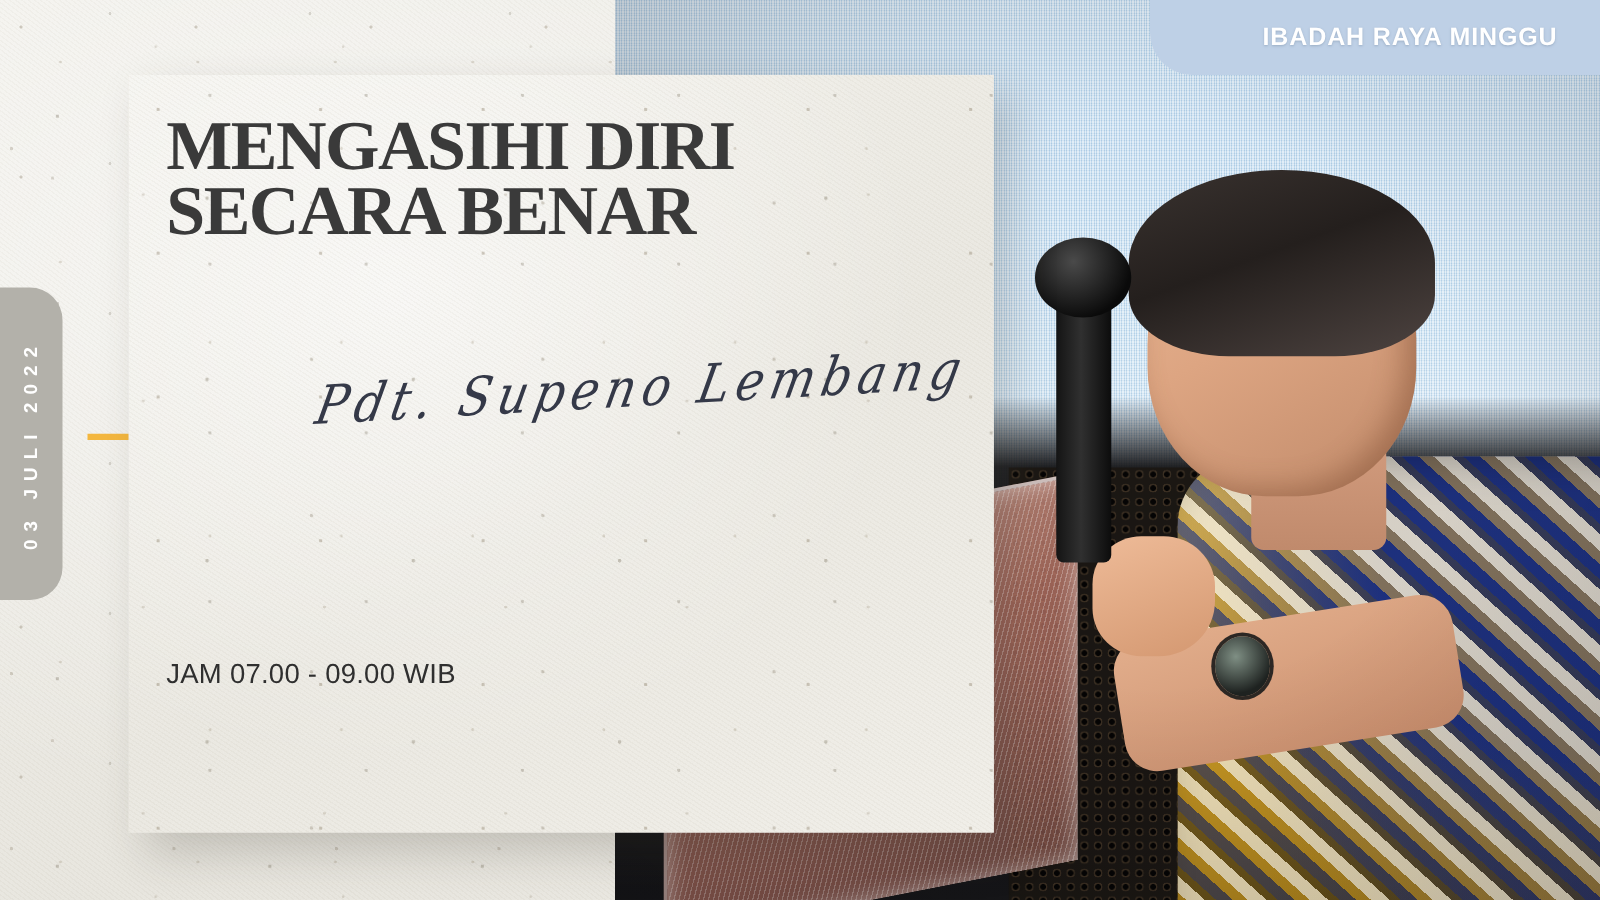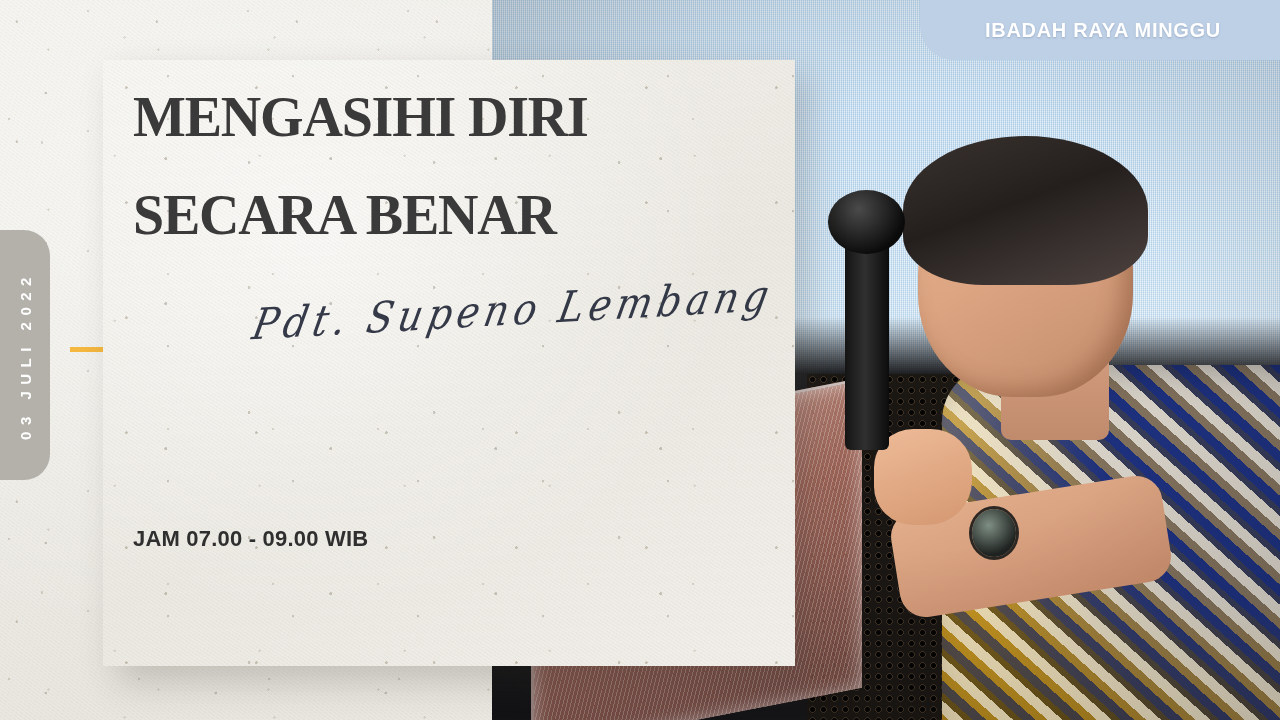--- a/index.html
+++ b/index.html
@@ -168,21 +168,21 @@
       repeating-linear-gradient(-58deg, rgba(255,255,255,.055) 0 1px, transparent 1px 4px);
   }
 
   .title {
     position:absolute; left:30px; top:32px; width:640px;
     font-size:56px; line-height:.92; font-weight:700;
     letter-spacing:-1.2px; color:#3a3a3a;
     text-transform:uppercase;
     font-family:Liberation Serif, serif;
   }
-  .title .l2{ display:block;margin-top:46px; }
+  .title .l2{ display:block; }
 
   .signature {
     position:absolute; left:150px; top:228px;
     font-family:"DejaVu Serif", serif;
     font-style:italic; font-size:38px; color:#2b3040;
     letter-spacing:5px;
     transform:rotate(-3.2deg) skewX(-14deg) scaleY(1.12);
     white-space:nowrap;
     opacity:.95;
   }
@@ -196,21 +196,21 @@
   .svc { position:absolute; left:30px; }
   .svc.one { top:460px; }
   .svc.two { top:558px; }
   .svc .line1 {
     font-size:27px; font-weight:700; color:#323232;
     letter-spacing:.2px; text-transform:uppercase; white-space:nowrap;
   }
   .svc .line1 .accent { color:#f5893f; }
   .svc .line2 {
     margin-top:6px;
-    font-size:22px; font-weight:700; color:#2f2f2f;
+    font-size:22px; font-weight:400; color:#2f2f2f;
     letter-spacing:.2px; text-transform:uppercase;
   }
 
   
   .orange-rule {
     position:absolute; left:70px; top:347px; width:34px; height:5px;
     background:#f4b73f;
   }
 
   
@@ -226,21 +226,21 @@
     color:#ffffff; font-size:15px; font-weight:700;
     letter-spacing:6.5px;
   }
 
   
   .badge {
     position:absolute; left:920px; top:0; height:60px;
     padding:0 34px 0 40px; right:0;
     background:#bed0e6;
     border-radius:0 0 0 34px;
-    display:flex; align-items:center; justify-content:center;
+    display:flex; align-items:center; justify-content:flex-end;
   }
   .badge span {
     color:#ffffff; font-size:20px; font-weight:700; letter-spacing:.7px;
     text-transform:uppercase;
     text-shadow:0 1px 2px rgba(90,110,135,.35);
   }
 </style>
 </head>
 <body>
 

